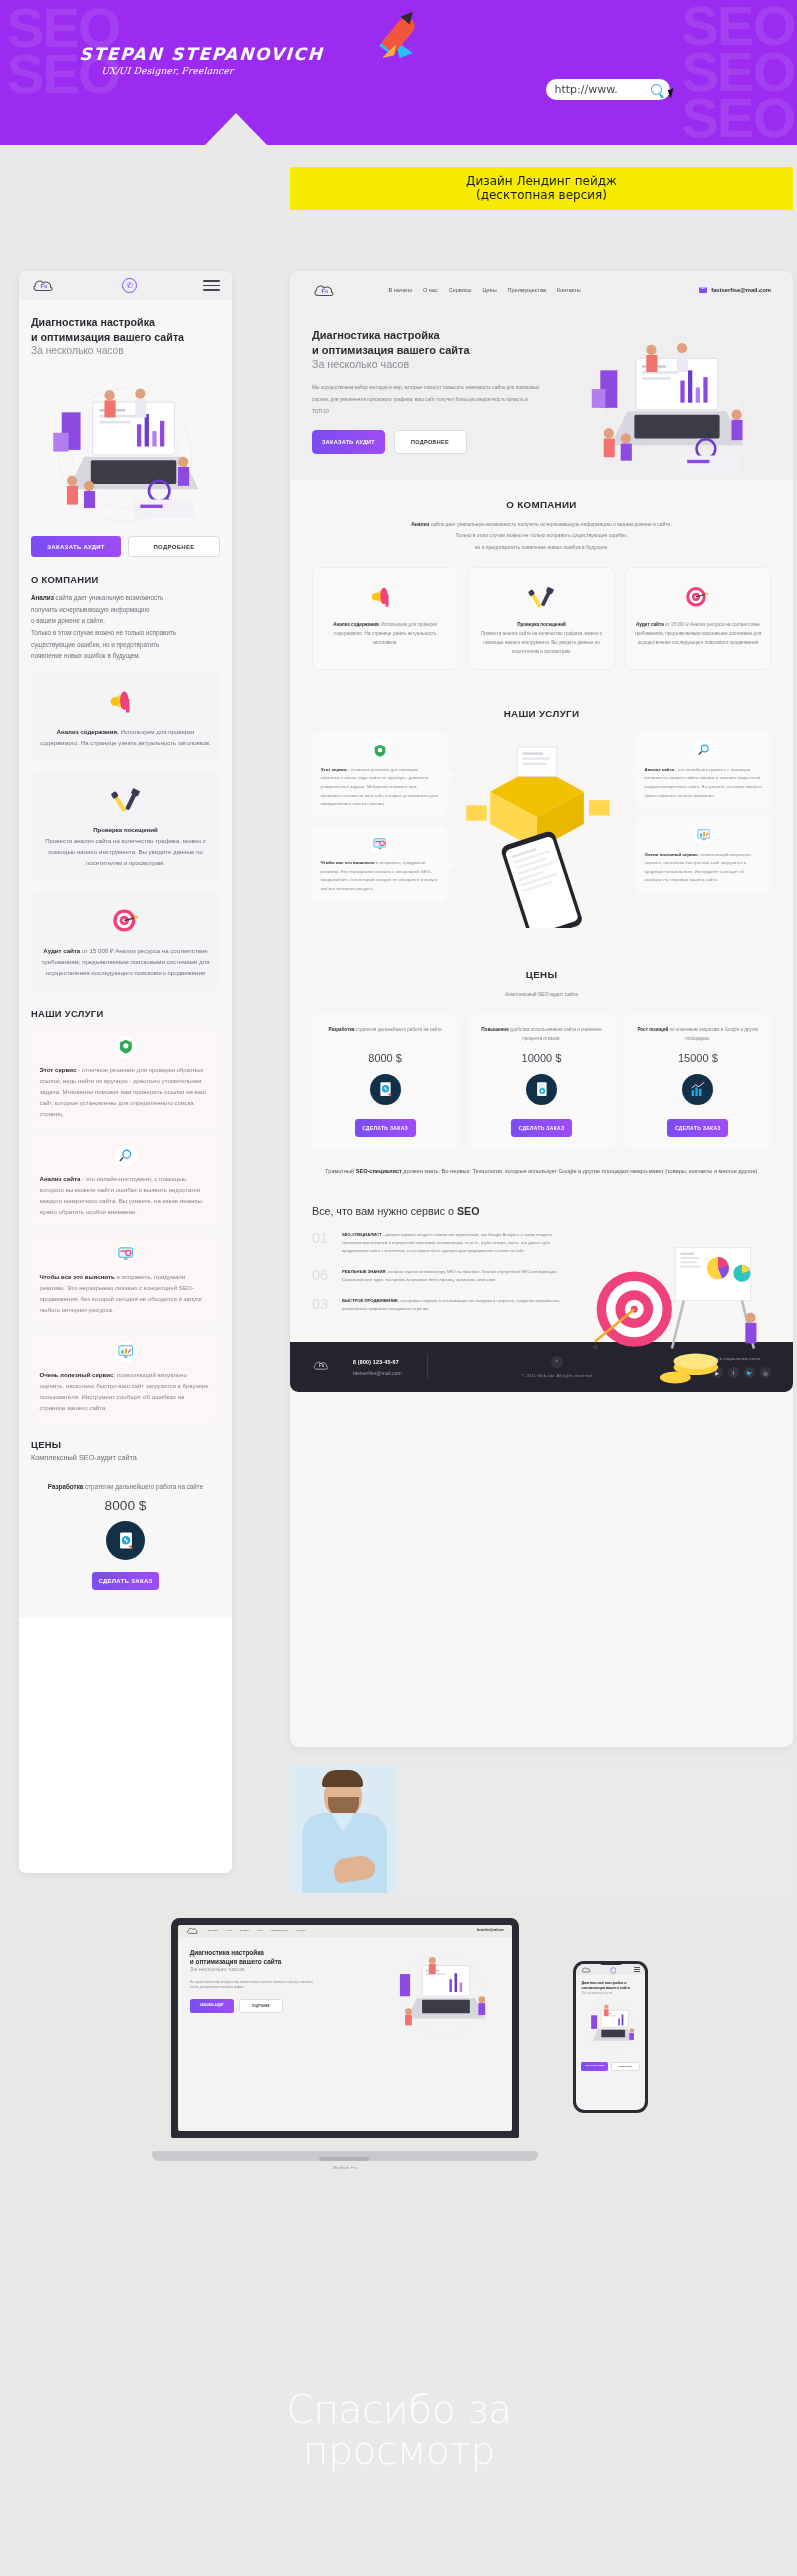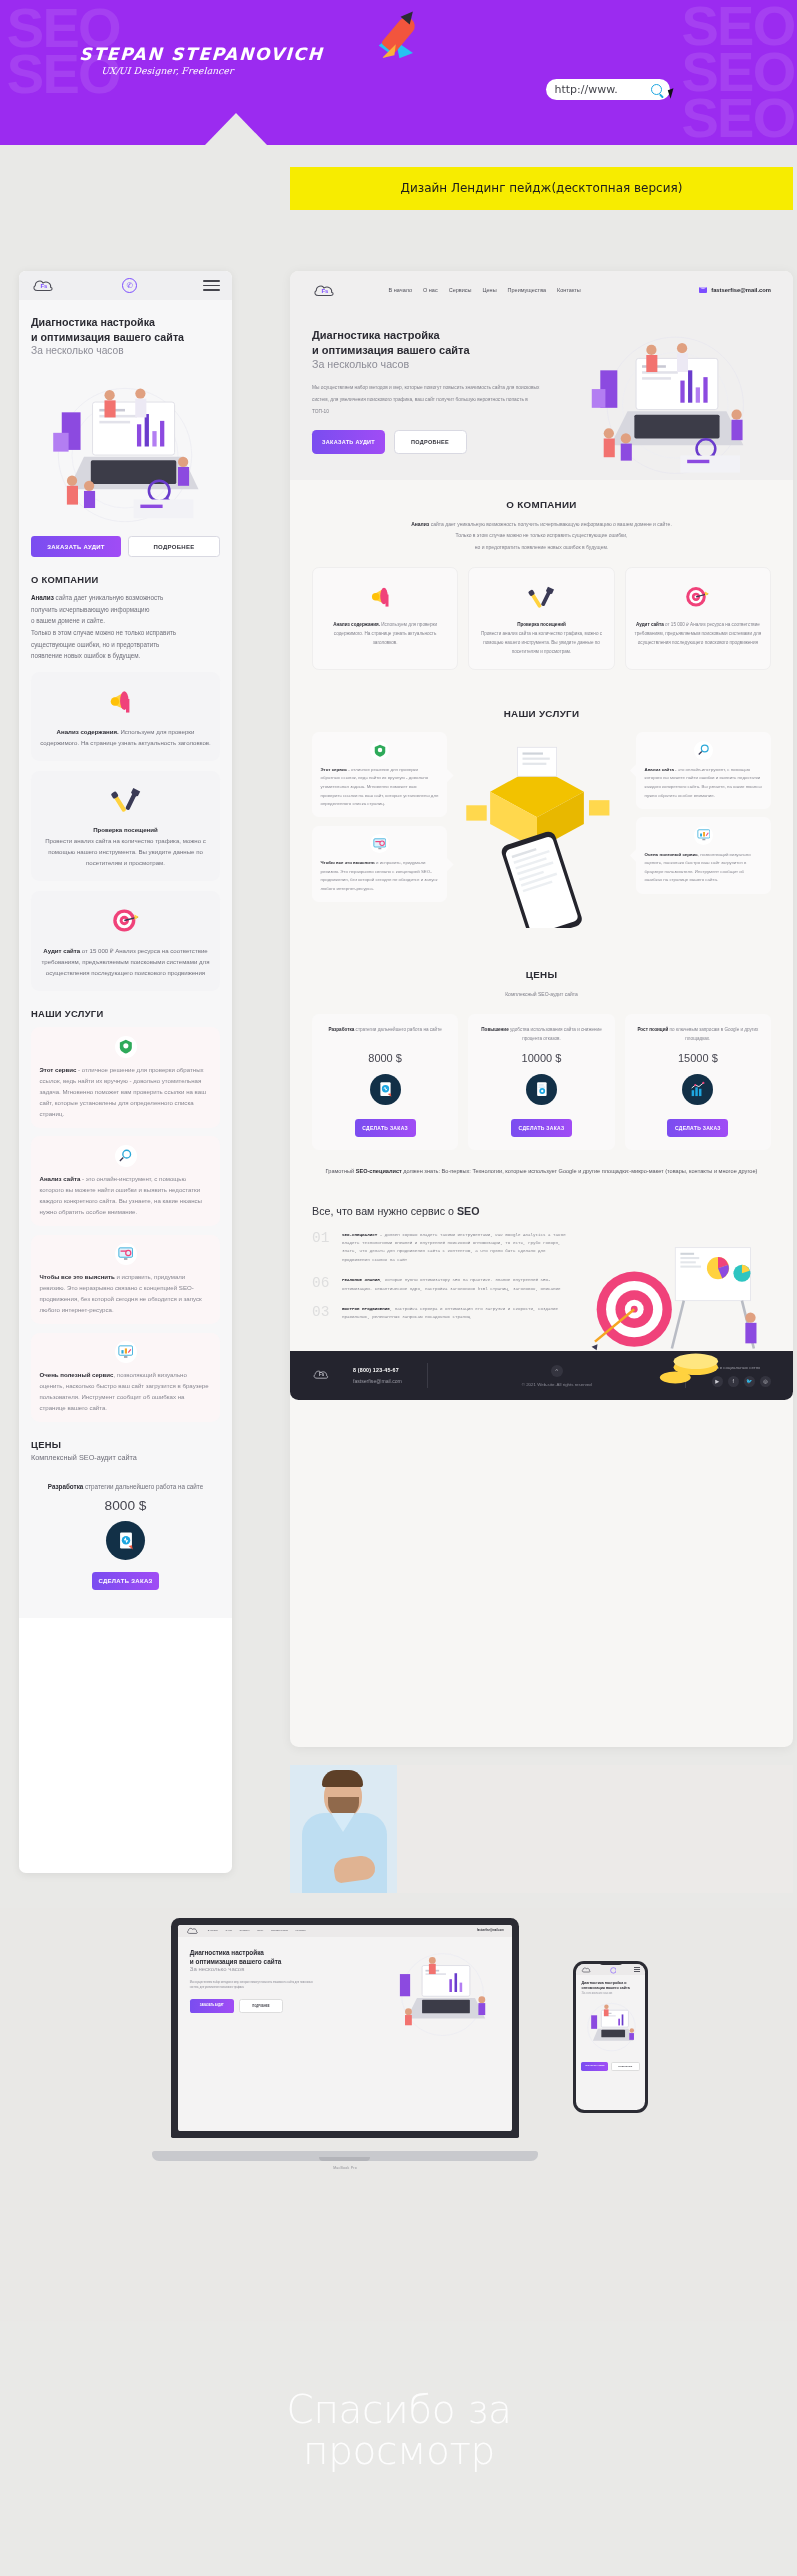--- a/index.html
+++ b/index.html
@@ -59,21 +59,21 @@
   .notch { position:absolute; left:205px; bottom:0; width:0; height:0; border-left:31px solid transparent; border-right:31px solid transparent; border-bottom:32px solid #e9e9e7; }
 
   
   .mobile-label {
     position:absolute; left:19px; top:159px; width:222px; text-align:center;
     color:#1fd6a0; font-weight:800; font-size:24px; line-height:.96; letter-spacing:-0.4px;
     font-family:"DejaVu Sans", sans-serif;
   }
   .yellow-banner {
     position:absolute; left:290px; top:167px; width:503px; height:43px; background:#f7ec00;
-    display:flex; align-items:center; justify-content:center;
+    display:flex; flex-direction:column; align-items:center; justify-content:center;
     font-family:"DejaVu Sans", sans-serif; font-size:12px; color:#1c1c1c; line-height:1.15;
   }
 
   
   .mobile-frame {
     position:absolute; left:19px; top:271px; width:213px; height:1602px;
     background:#fff; border-radius:6.8px; overflow:hidden;
     box-shadow:0 1.7px 8.5px rgba(0,0,0,.07);
   }
   .m-nav { height:29px; background:#efeff1; display:flex; align-items:center; justify-content:space-between; padding:0 12px; }
@@ -167,21 +167,21 @@
   .price-card .amount { font-size:11px; color:#45454f; margin:5.1px 0 10.2px; }
   .price-card .circle-icon { width:31px; height:31px; margin-bottom:13.7px; }
   .price-card .btn-primary { width:61px; margin:0 auto; display:block; padding:6px 0; font-size:5px; border-radius:3.4px; }
   .price-note { text-align:center; font-size:5.6px; color:#54545e; line-height:2.1; margin-top:15.4px; }
   .price-note b { font-weight:700; color:#2b2b33; }
 
   .seo-sec { padding:8.5px 22px 17px; position:relative; }
   .seo-sec h3 { font-size:10.7px; font-weight:400; color:#33333c; }
   .seo-sec h3 b { font-weight:700; }
   .seo-list { width:256px; margin-top:13.7px; }
-  .seo-item { display:flex; gap:8px; margin-bottom:12px;font-family:Liberation Mono, monospace; }
+  .seo-item { display:flex; gap:8px; margin-bottom:12px; }
   .seo-num { font-size:14.5px; color:#dedede; font-weight:400; line-height:1; width:22px; flex:none; }
   .seo-txt { font-size:4.2px; line-height:2.0; color:#84848e; }
   .seo-txt b { color:#2b2b33; }
   .seo-art { position:absolute; right:22px; top:43px; width:188px; height:154px; }
 
   .d-footer { background:#24242e; padding:12px 22px; display:flex; align-items:center; border-radius:0 0 8.5px 8.5px; }
   .d-footer .cloud-w svg { width:19px; height:12.8px; }
   .ft-contact { margin-left:22px; }
   .ft-contact .ph { color:#fff; font-size:5.3px; font-weight:700; letter-spacing:0.2px; }
   .ft-contact .em { color:#9a9aa4; font-size:5.1px; margin-top:5.1px; }

